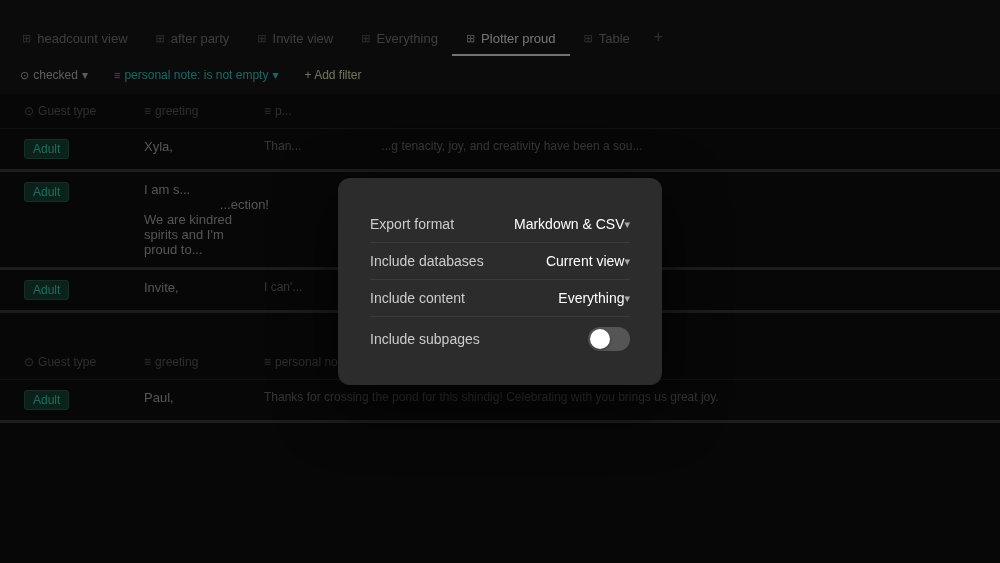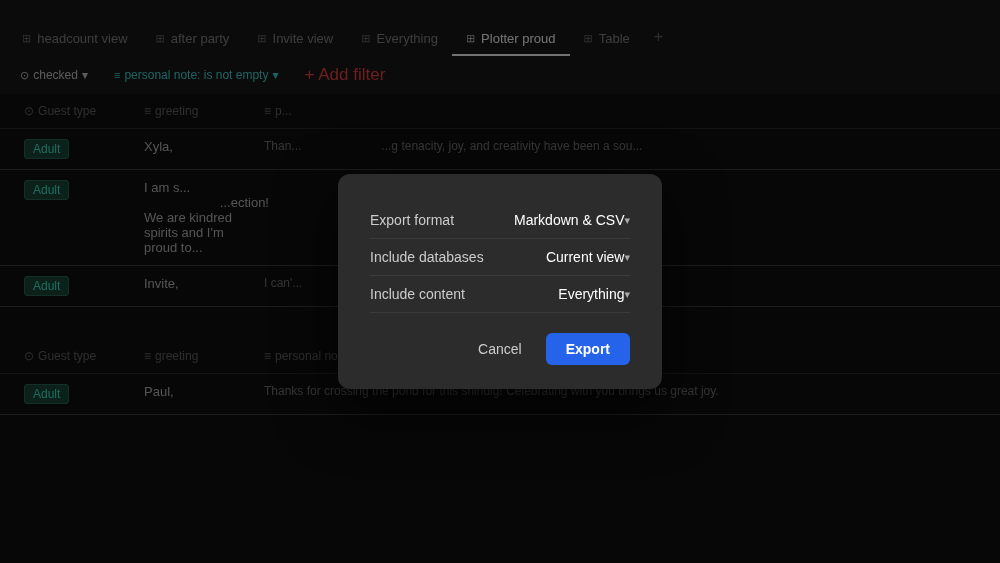--- a/index.html
+++ b/index.html
@@ -93,22 +93,22 @@
     }
 
     .filter-chip .chip-icon {
       font-size: 11px;
     }
 
     .add-filter {
       display: flex;
       align-items: center;
       gap: 4px;
-      font-size: 17px;
-      color: #ef4444;
+      font-size: 12px;
+      color: #fef9c3;
       cursor: pointer;
       padding: 3px 8px;
     }
 
     
     .table-area {
       position: absolute;
       top: 94px;
       left: 0;
       right: 0;
@@ -132,21 +132,21 @@
       gap: 4px;
     }
 
     .th:first-child { width: 120px; }
     .th:nth-child(2) { width: 120px; }
     .th:nth-child(3) { width: 200px; }
 
     .table-row {
       display: flex;
       padding: 4px 16px;
-      border-bottom: 1px solid #404040;
+      border-bottom: 3px solid #404040;
       align-items: flex-start;
     }
 
     .td {
       font-size: 13px;
       color: #bbb;
       padding: 6px 8px;
     }
 
     .td:first-child { width: 120px; }
@@ -410,20 +410,22 @@
     </div>
 
     <div class="modal-row">
       <span class="modal-label">Include content</span>
       <div class="modal-value">
         <span>Everything</span>
         <span class="chevron">▾</span>
       </div>
     </div>
 
-
-
-    <div class="modal-footer">
-      <button class="btn-cancel">Cancel</button>
-      <button class="btn-export">Export</button>
-    </div>
+    <div class="modal-row">
+      <span class="modal-label">Include subpages</span>
+      <div class="toggle off">
+        <div class="toggle-thumb"></div>
+      </div>
+    </div>
+
+
   </div>
 </div>
 
 </body></html>

